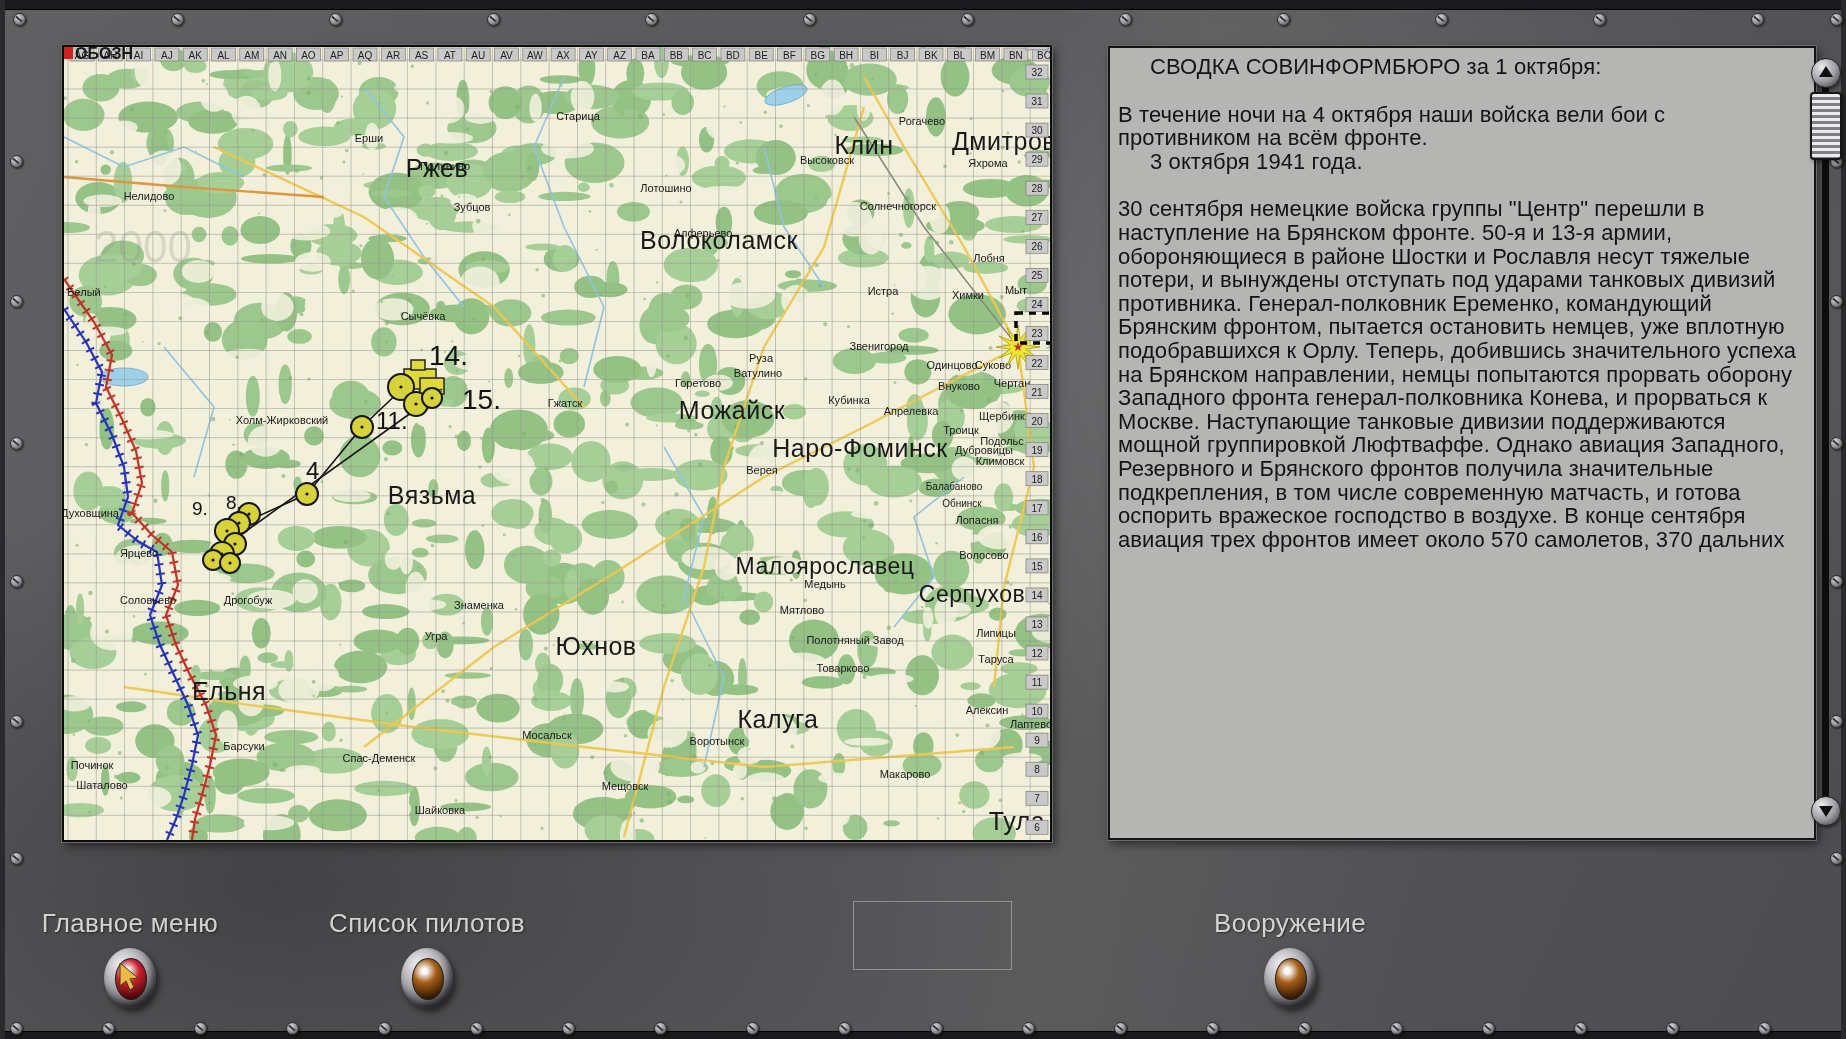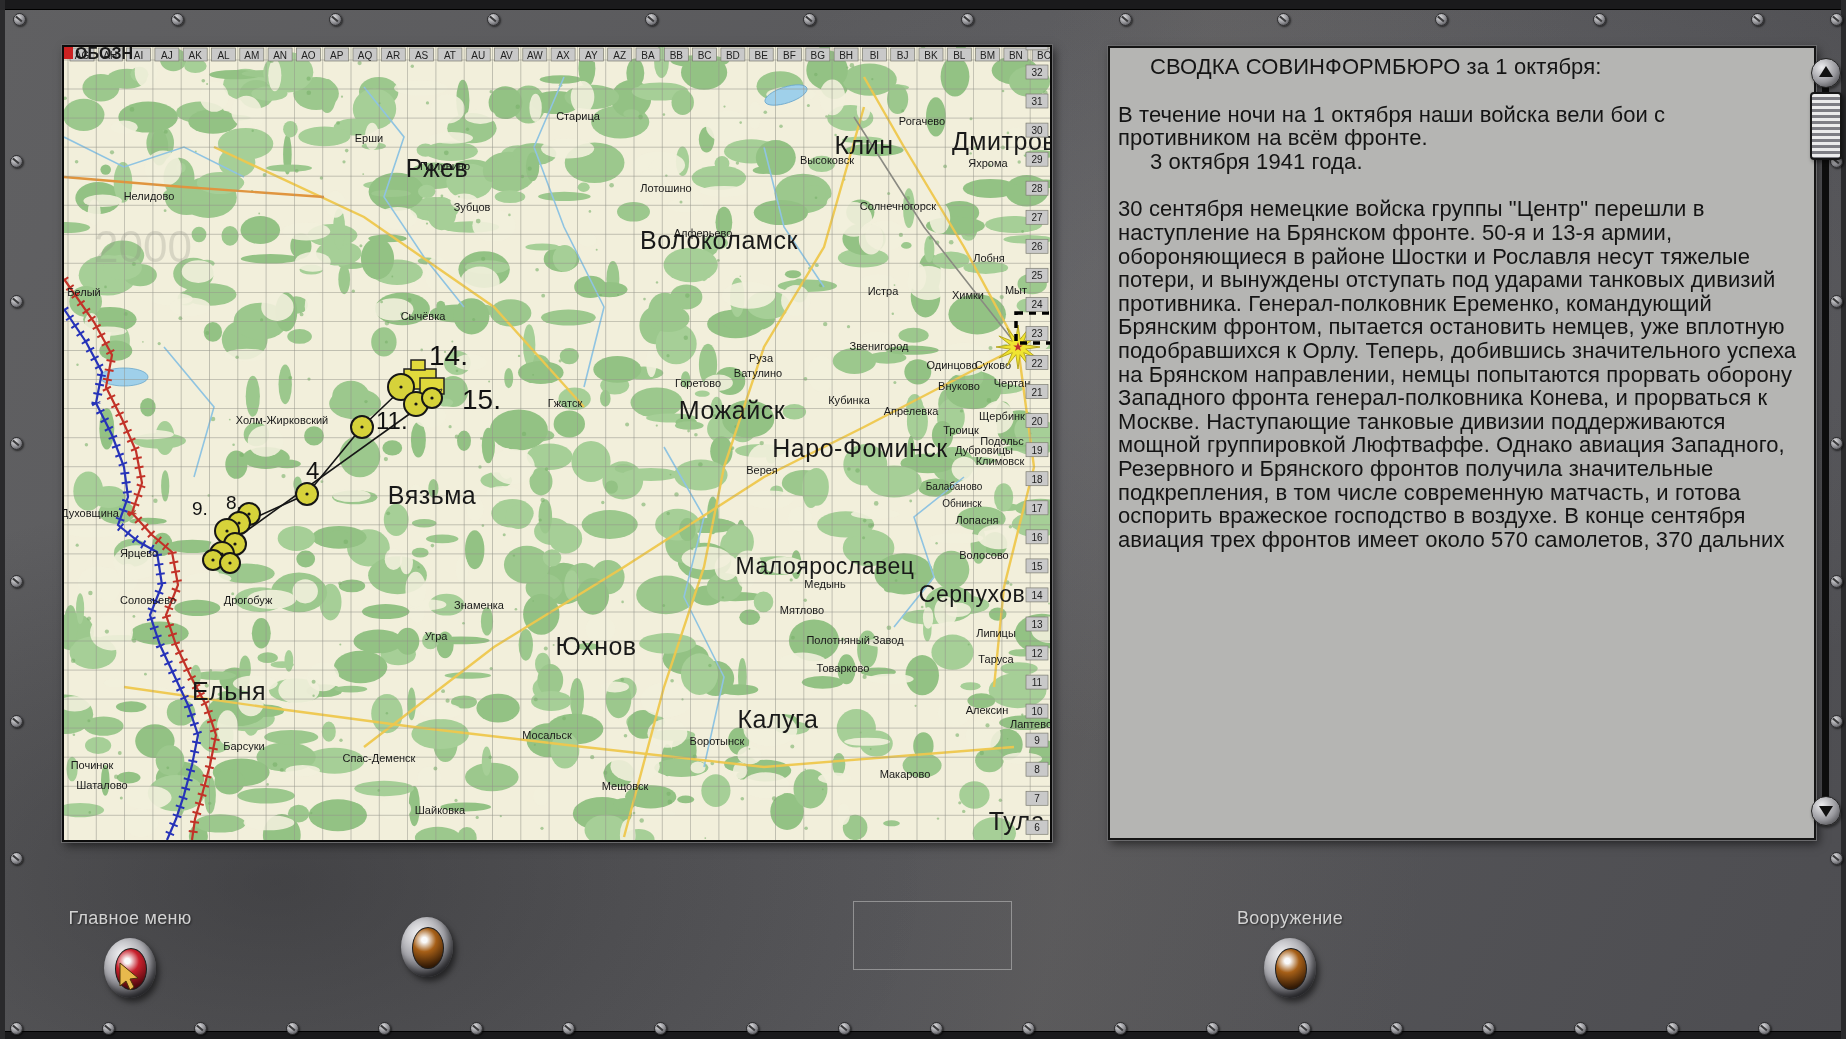--- a/index.html
+++ b/index.html
@@ -32,21 +32,21 @@
   .sb-btn{position:absolute;width:28px;height:28px;border-radius:50%;left:3px;
     background:radial-gradient(circle at 35% 30%,#eeeef0,#97979c 55%,#3f3f43 92%);
     border:1px solid #222;box-shadow:1px 2px 3px rgba(0,0,0,.5);}
   .tri-up{width:0;height:0;border-left:7px solid transparent;border-right:7px solid transparent;border-bottom:11px solid #101010;margin:7px auto 0;}
   .tri-down{width:0;height:0;border-left:7px solid transparent;border-right:7px solid transparent;border-top:11px solid #101010;margin:9px auto 0;}
   #sb-handle{position:absolute;left:2px;top:42px;width:28px;height:64px;border-radius:4px;
     border:2px solid #161616;
     background:repeating-linear-gradient(180deg,#ececec 0 3px,#7e7e84 3px 6px);
     box-shadow:2px 2px 4px rgba(0,0,0,.5);}
   .btnwrap{position:absolute;top:908px;width:250px;height:110px;text-align:center;}
-  .btnlabel{font-size:18px;color:#d3d3d3;text-shadow:1px 1px 2px rgba(0,0,0,.5);letter-spacing:0.3px;}
+  .btnlabel{font-size:26px;color:#d3d3d3;text-shadow:1px 1px 2px rgba(0,0,0,.5);letter-spacing:0.3px;}
   .jewel{position:relative;width:52px;height:60px;margin:9px auto 0;border-radius:50%;
     background:radial-gradient(circle at 35% 28%,#f4f4f6,#a2a2a8 45%,#45454a 78%,#232326);
     box-shadow:3px 4px 6px rgba(0,0,0,.55),inset -3px -4px 6px rgba(0,0,0,.45);}
   .gem{position:absolute;left:11px;top:10px;width:30px;height:40px;border-radius:50%;border:1.5px solid #1c1c1c;}
   #focus-frame{position:absolute;left:853px;top:901px;width:157px;height:67px;border:1px solid rgba(195,195,195,.55);}
   #cursor{position:absolute;left:119px;top:962px;}
 </style>
 </head>
 <body>
 
@@ -1556,21 +1556,21 @@
           <text x="973" y="784.3" font-size="10" text-anchor="middle" fill="#222" font-family="Liberation Sans,sans-serif">6</text>
         </g>
         <rect x="0" y="0" width="9" height="12" fill="#cc2222"></rect>
         <text x="11" y="12" font-size="16" font-weight="bold" fill="#1a1a1a" font-family="Liberation Sans,sans-serif">ОБОЗН</text>
       </svg>
   </div>
 
   <div id="brief-panel">
     <div id="brief-text">
         <p class="gap">СВОДКА СОВИНФОРМБЮРО за 1 октября:</p>
-        <p>В течение ночи на 1 октября наши войска вели бои с противником на всём фронте.</p>
+        <p>В течение ночи на 4 октября наши войска вели бои с противником на всём фронте.</p>
         <p class="gap">3 октября 1941 года.</p>
         <p>30 сентября немецкие войска группы "Центр" перешли в наступление на Брянском фронте. 50-я и 13-я армии, обороняющиеся в районе Шостки и Рославля несут тяжелые потери, и вынуждены отступать под ударами танковых дивизий противника. Генерал-полковник Еременко, командующий Брянским фронтом, пытается остановить немцев, уже вплотную подобравшихся к Орлу. Теперь, добившись значительного успеха на Брянском направлении, немцы попытаются прорвать оборону Западного фронта генерал-полковника Конева, и прорваться к Москве. Наступающие танковые дивизии поддерживаются мощной группировкой Люфтваффе. Однако авиация Западного, Резервного и Брянского фронтов получила значительные подкрепления, в том числе современную матчасть, и готова оспорить вражеское господство в воздухе. В конце сентября авиация трех фронтов имеет около 570 самолетов, 370 дальних</p>
       </div>
   </div>
 
   <div id="scrollbar">
     <div id="sb-track"></div>
     <div class="sb-btn" style="top:8px">
         <div class="tri-up"></div>
       </div>
@@ -1582,20 +1582,21 @@
 
   <div id="focus-frame"></div>
 
   <div class="btnwrap" style="left:5px">
     <div class="btnlabel">Главное меню</div>
     <div class="jewel">
         <div class="gem" style="background: radial-gradient(circle at 38% 30%, rgba(255, 255, 255, 0.85) 0px, rgba(255, 255, 255, 0.85) 8%, rgb(200, 32, 44) 35%, rgb(77, 7, 13) 80%);"></div>
       </div>
   </div>
   <div class="btnwrap" style="left:302px">
+    <div class="btnlabel">Список пилотов</div>
     <div class="jewel">
         <div class="gem" style="background: radial-gradient(circle at 38% 30%, rgba(255, 255, 255, 0.85) 0px, rgba(255, 255, 255, 0.85) 8%, rgb(166, 95, 23) 35%, rgb(51, 26, 5) 80%);"></div>
       </div>
   </div>
   <div class="btnwrap" style="left:1165px">
     <div class="btnlabel">Вооружение</div>
     <div class="jewel">
         <div class="gem" style="background: radial-gradient(circle at 38% 30%, rgba(255, 255, 255, 0.85) 0px, rgba(255, 255, 255, 0.85) 8%, rgb(166, 95, 23) 35%, rgb(51, 26, 5) 80%);"></div>
       </div>
   </div>

